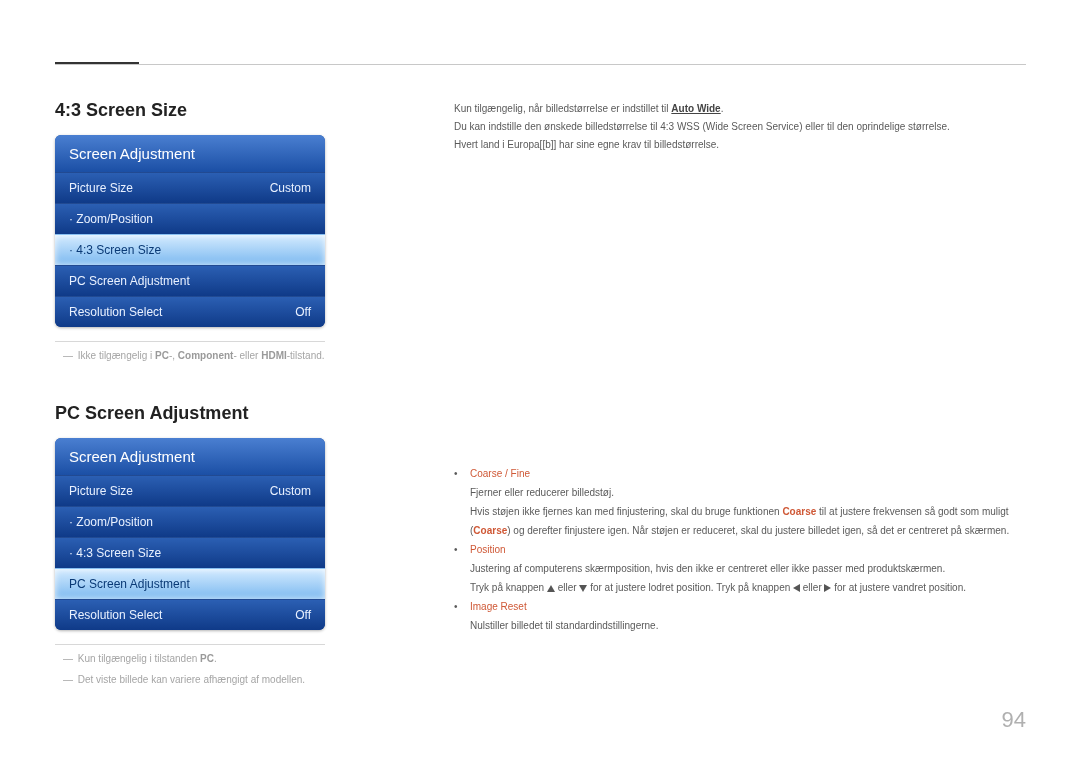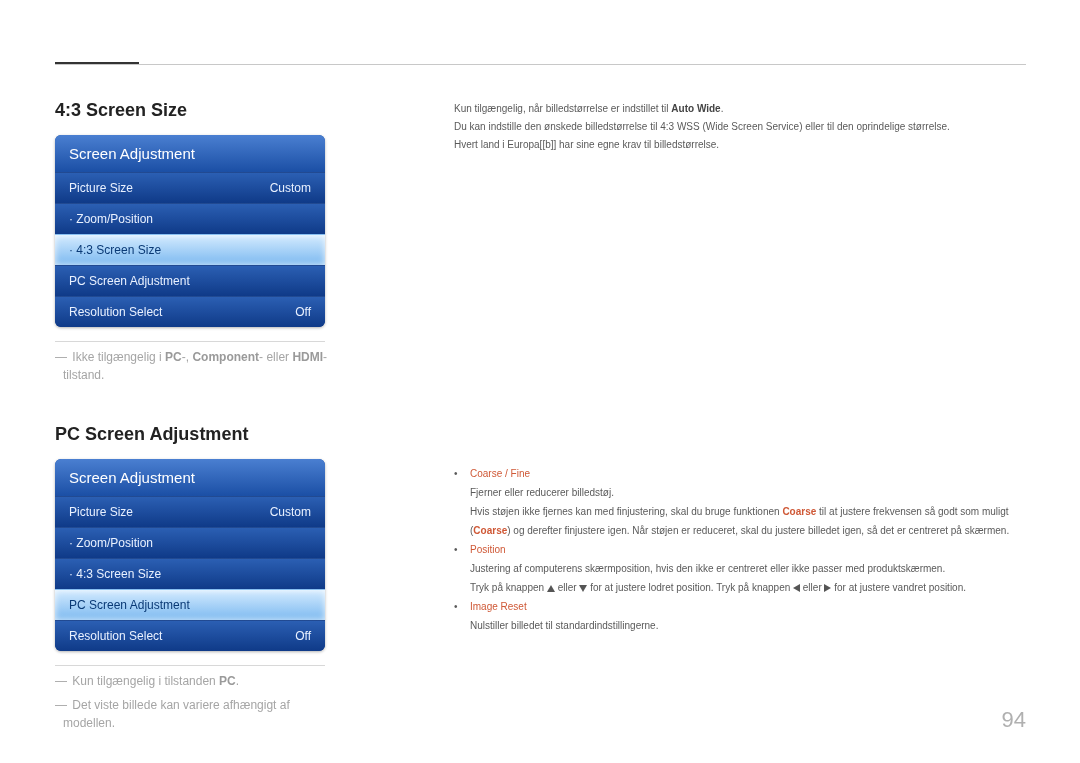--- a/index.html
+++ b/index.html
@@ -85,35 +85,36 @@
   .dot::before {
     content: "· ";
   }
   .sep {
     height: 1px;
     background: #d8d8d8;
     width: 270px;
     margin: 14px 0 6px 0;
   }
   .footnote {
-    font-size: 12px;
+    font-size: 10px;
     color: #a5a5a5;
     line-height: 1.5;
     margin-top: 6px;
     padding-left: 8px;
     text-indent: -8px;
+    margin-left: 8px;
   }
   .footnote .pre { margin-right: 2px; }
   .footnote .bold { color: #9a9a9a; font-weight: 600; }
   .body-text {
     font-size: 10px;
     color: #5a5a5a;
     line-height: 1.8;
   }
-  .body-text .bold { font-weight: 600; color: #444; }
+  .body-text .bold { font-weight: 600; color: #444; text-decoration: underline; }
   .bullet-list {
     font-size: 10px;
     color: #5a5a5a;
     line-height: 1.9;
   }
   .bullet-row { display: flex; gap: 8px; }
   .bull { width: 8px; flex-shrink:0; }
   .bullet-head { color: #cf5836; font-weight: 400; }
   .bold-inline { color:#cf5836; font-weight:700; }
   .tri {

